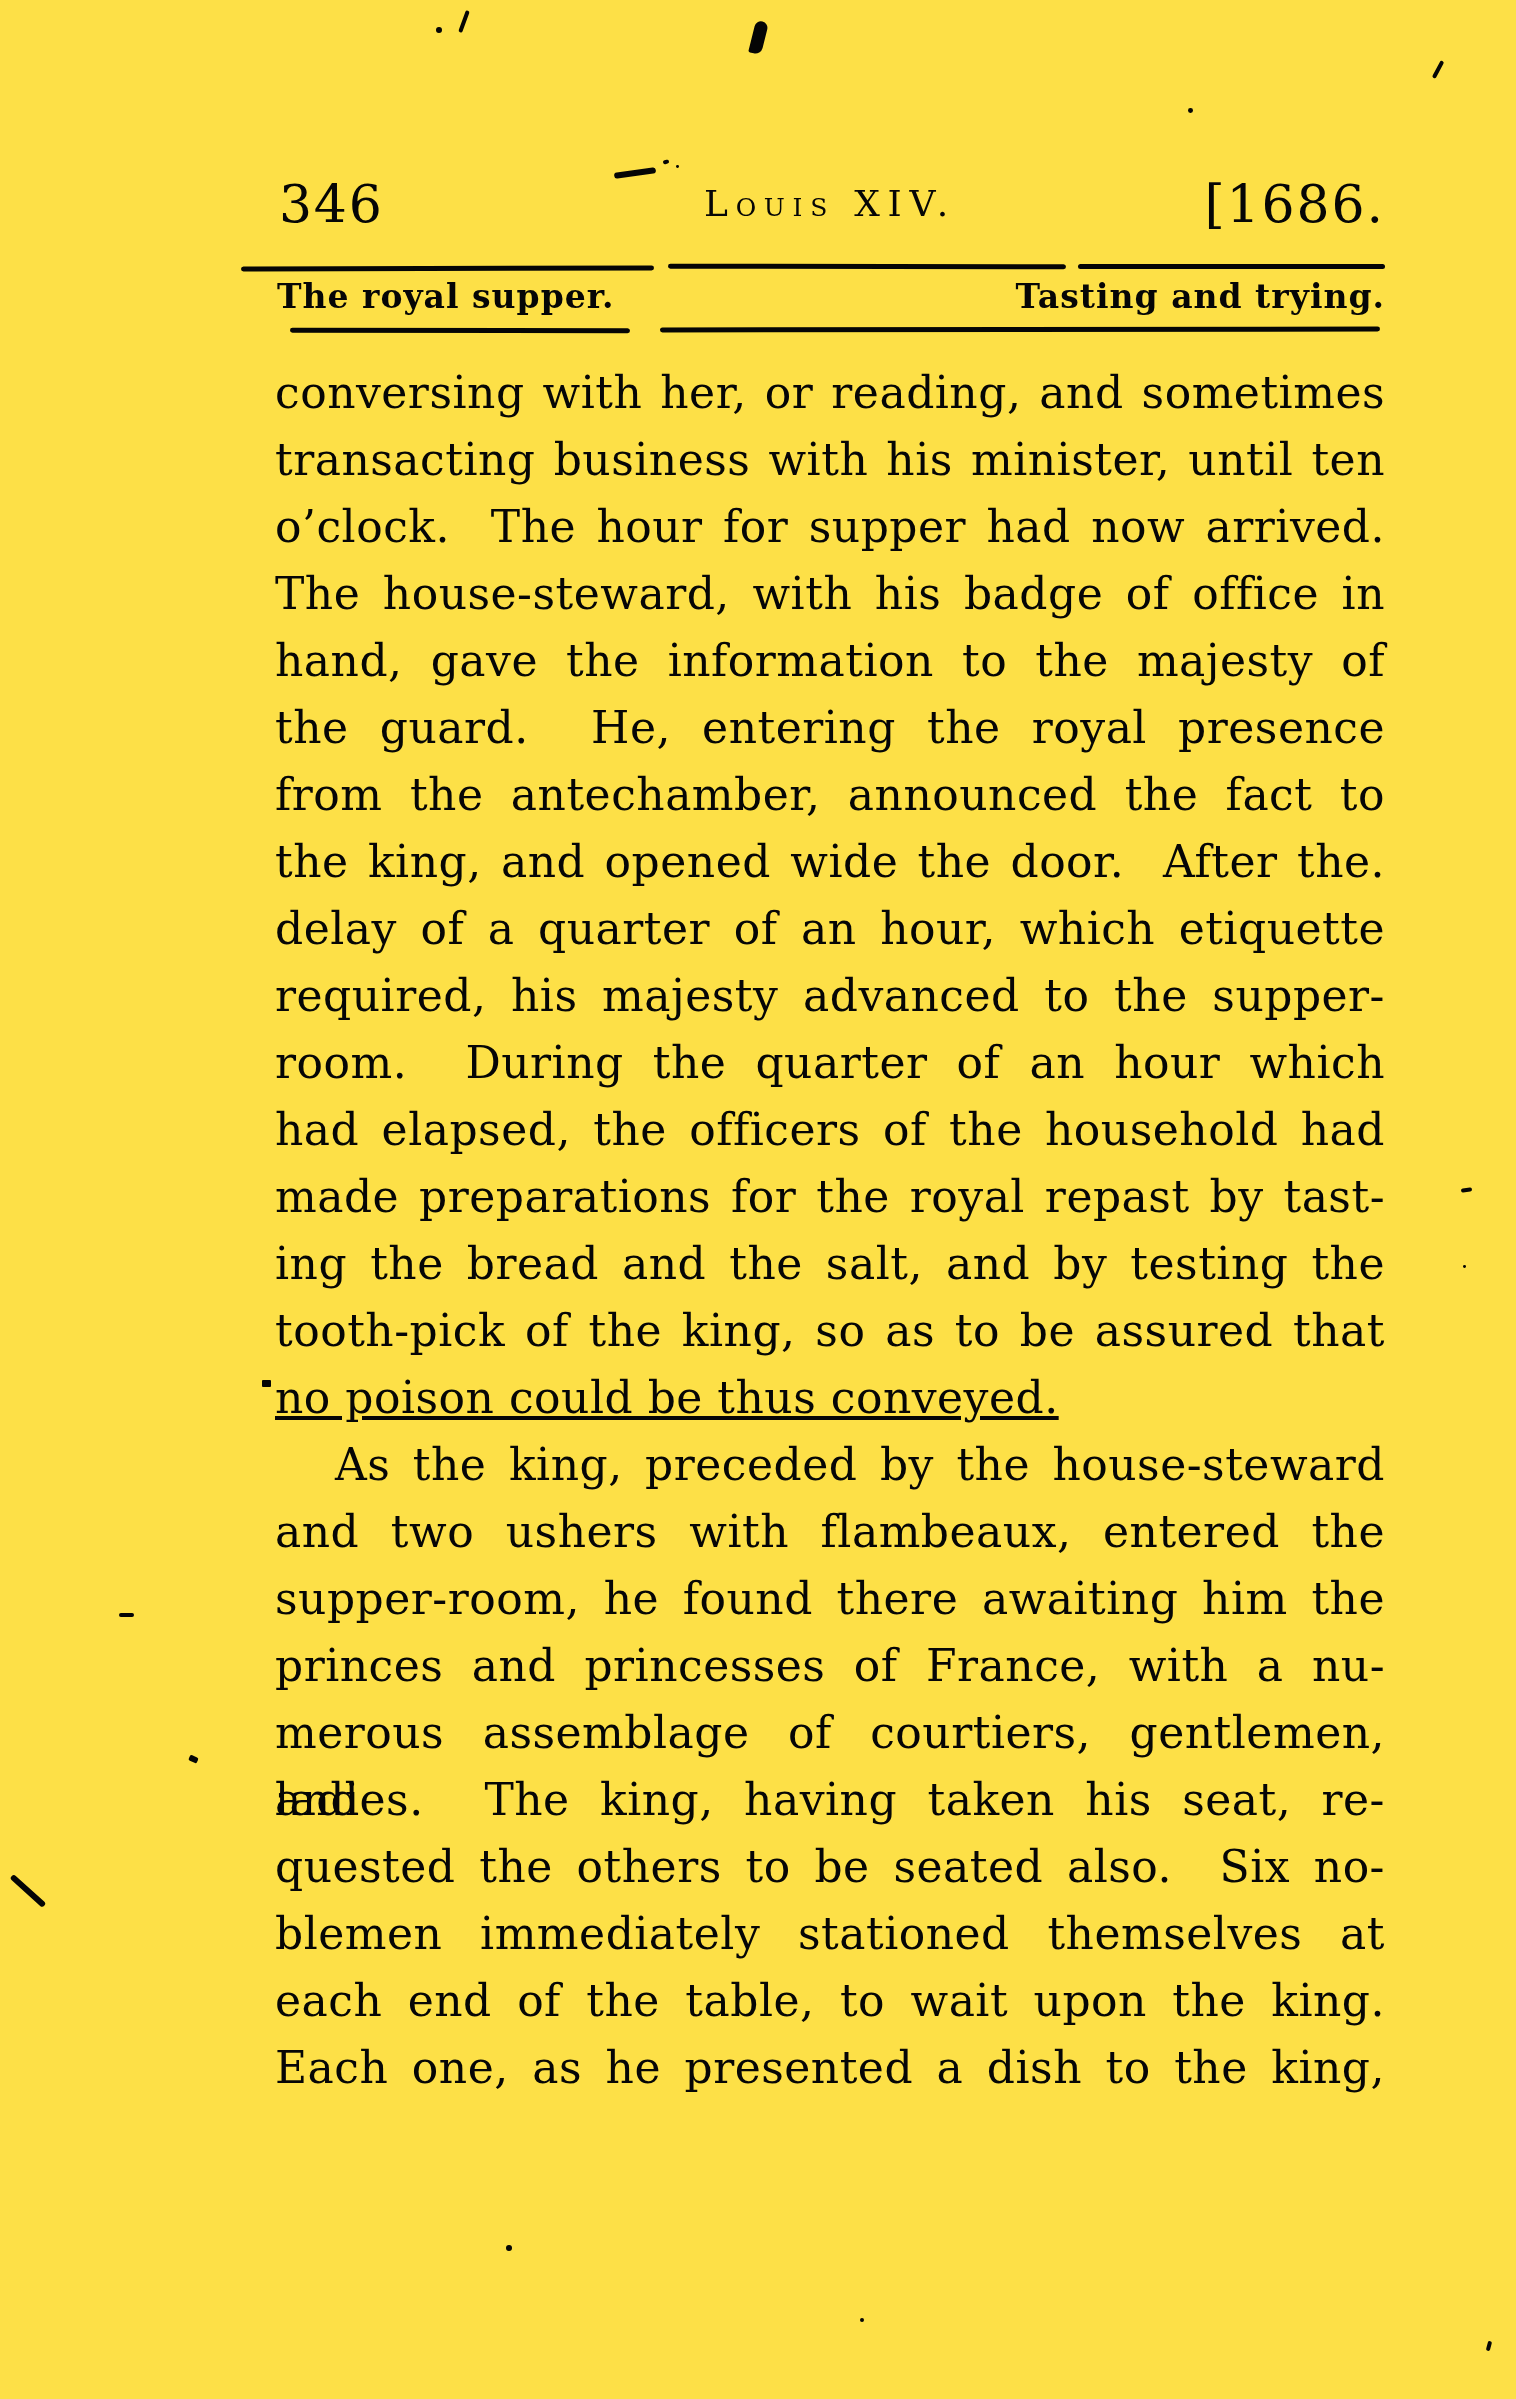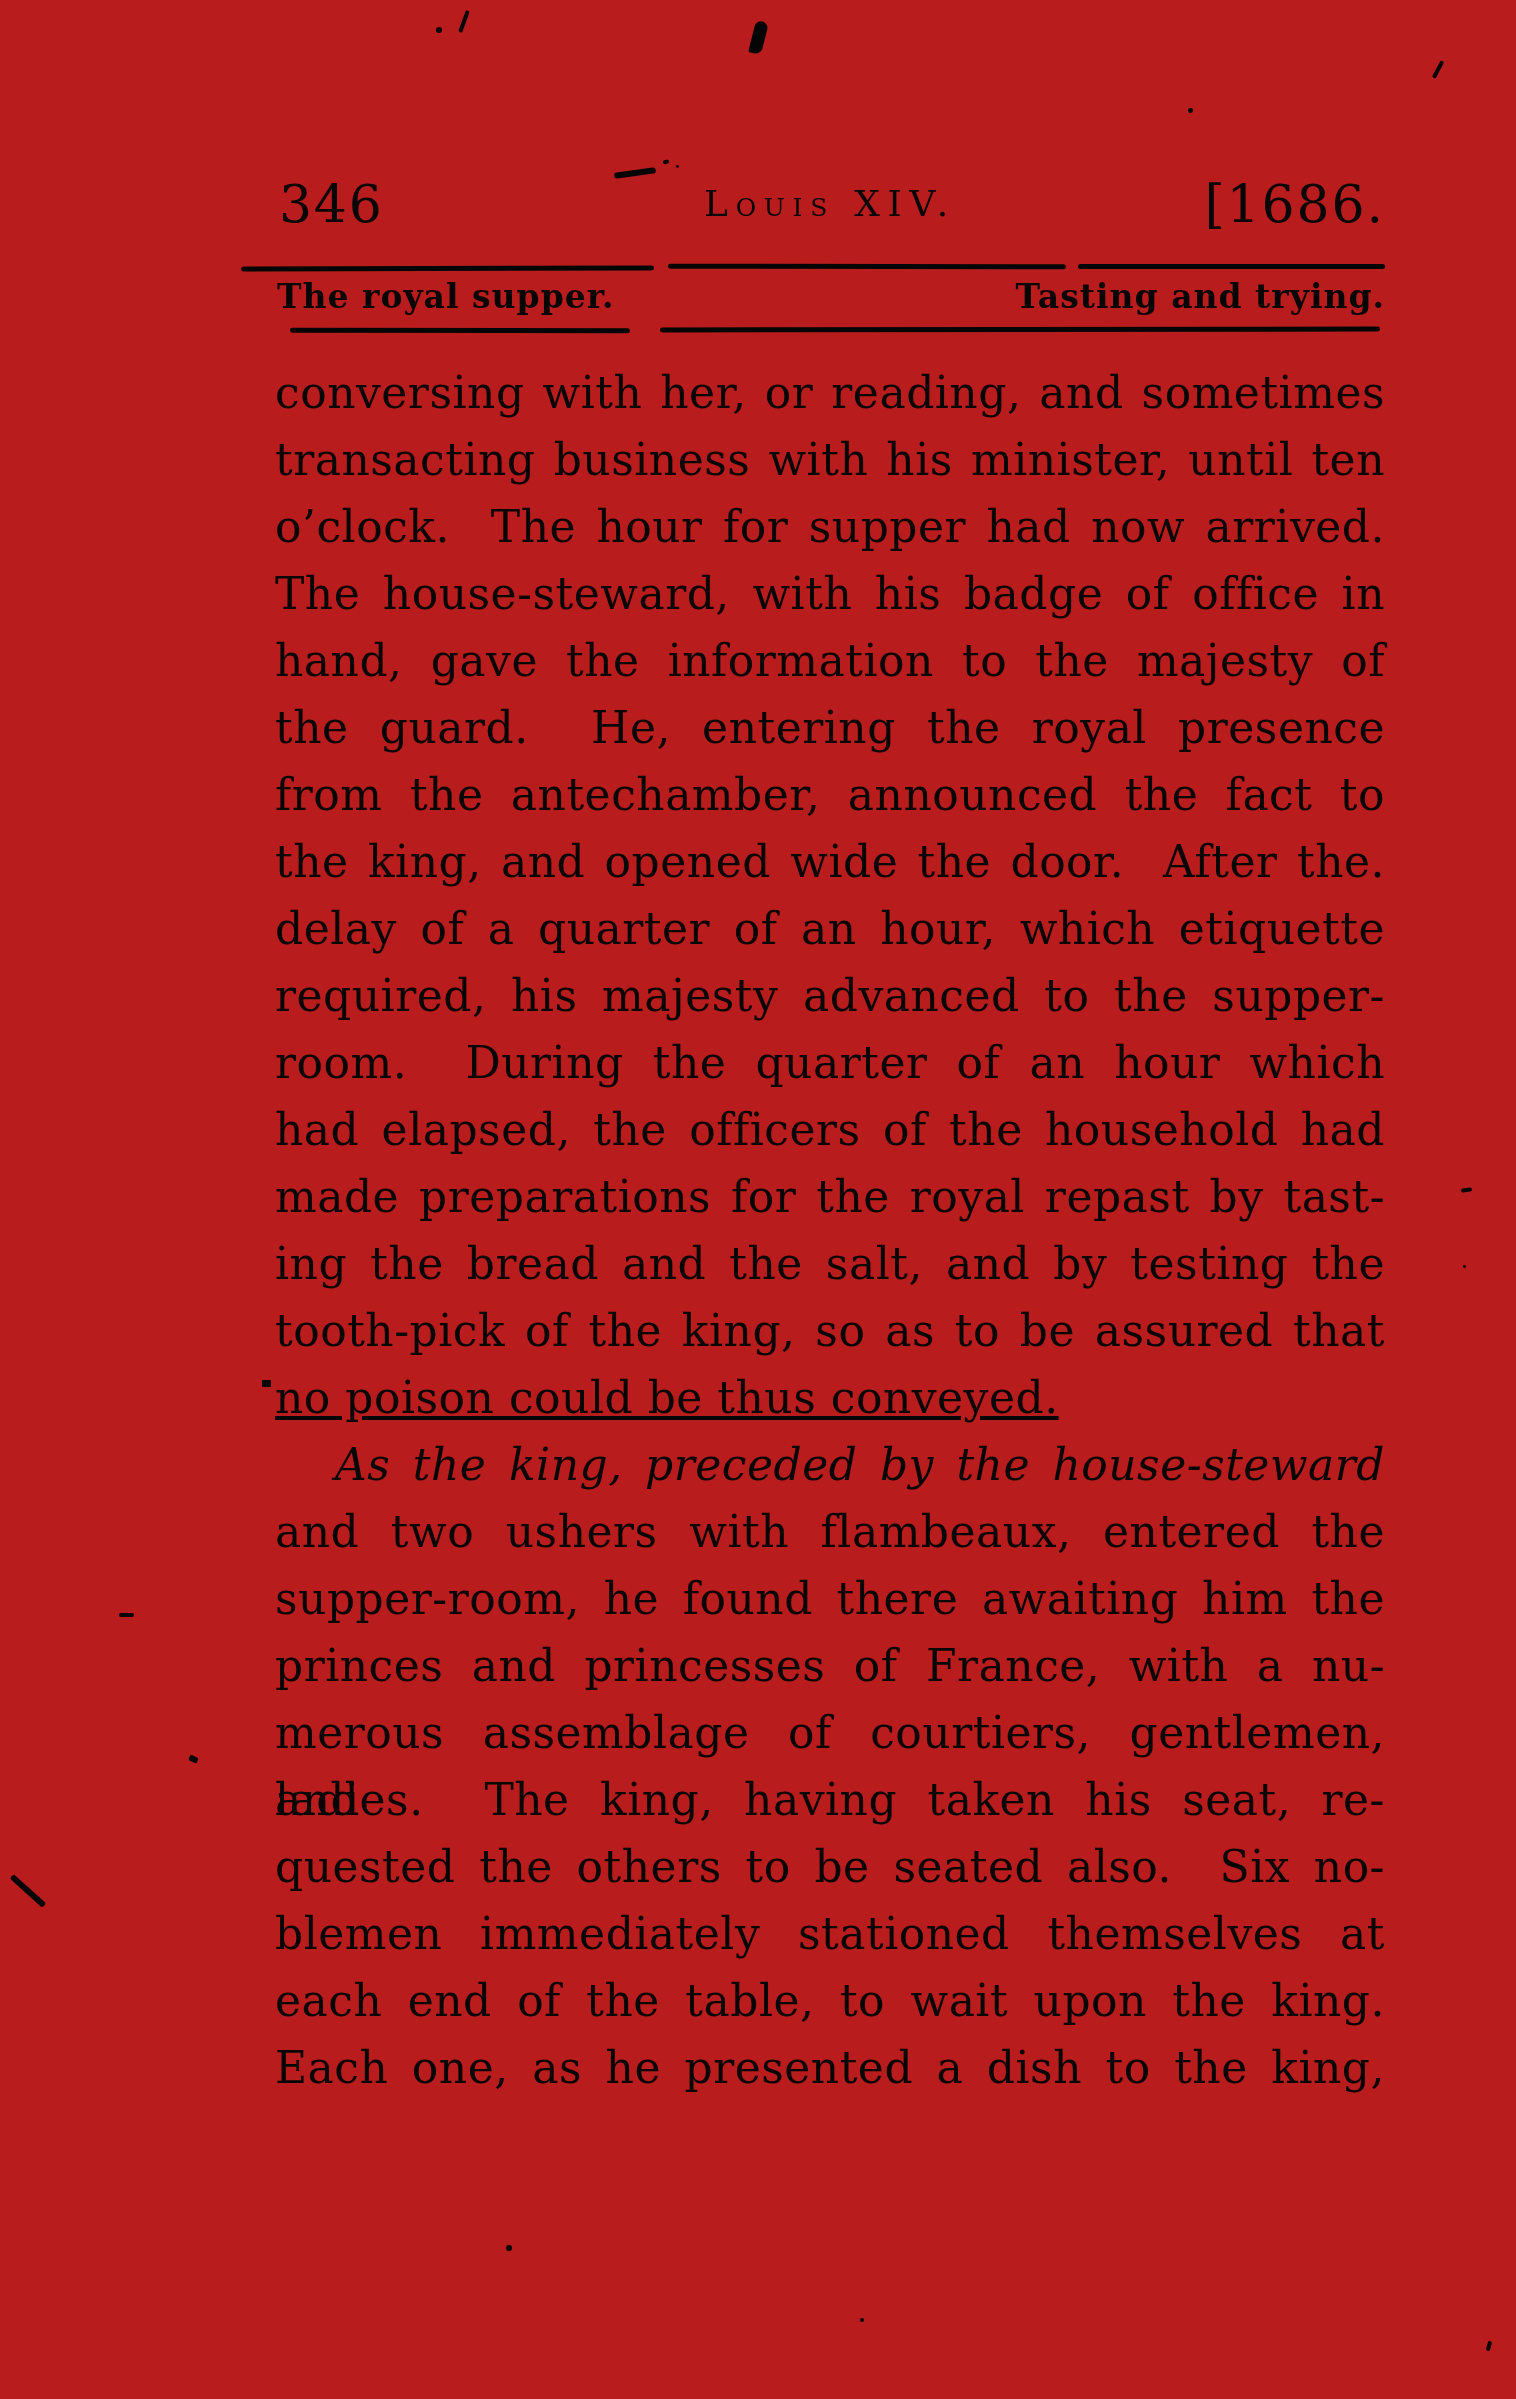--- a/index.html
+++ b/index.html
@@ -1,20 +1,20 @@
 <!DOCTYPE html>
 <html><head>
 <meta charset="utf-8">
 <title>Scanned book page</title>
 <style>
   html,body{margin:0;padding:0;background:#ffffff;}
   .page{
     position:relative;
     width:1517px;height:2399px;
-    background:#b91c1c;
+    background:#fde047;
     color:#060606;
     font-family:"DejaVu Serif", serif;
     overflow:hidden;
   }
   
   .running-head{position:absolute;left:275px;top:176px;width:1110px;height:58px;}
   .page-number{position:absolute;left:3.9px;top:0;font-size:52px;line-height:56px;letter-spacing:1.9px;}
   .head-title{
     position:absolute;left:50%;top:0;transform:translateX(-50%);
     font-size:36px;line-height:56px;font-variant:small-caps;letter-spacing:7.7px;white-space:nowrap;
@@ -30,21 +30,21 @@
   .subhead-right{right:132px;margin-left:20px;}
 
   
   .body-block{position:absolute;left:275px;top:359px;width:1110px;}
   .line{
     font-size:44px;height:67px;line-height:67px;
     text-align:justify;text-align-last:justify;
     letter-spacing:0.5px;
   }
   .line.nojust{text-align-last:left;text-decoration:underline;}
-  .line.indent{padding-left:60px;font-style:italic;}
+  .line.indent{padding-left:60px;}
 
   
   .speck{position:absolute;background:#050505;}
 </style>
 </head>
 <body>
 
 <div class="page">
 
   <div class="running-head">

